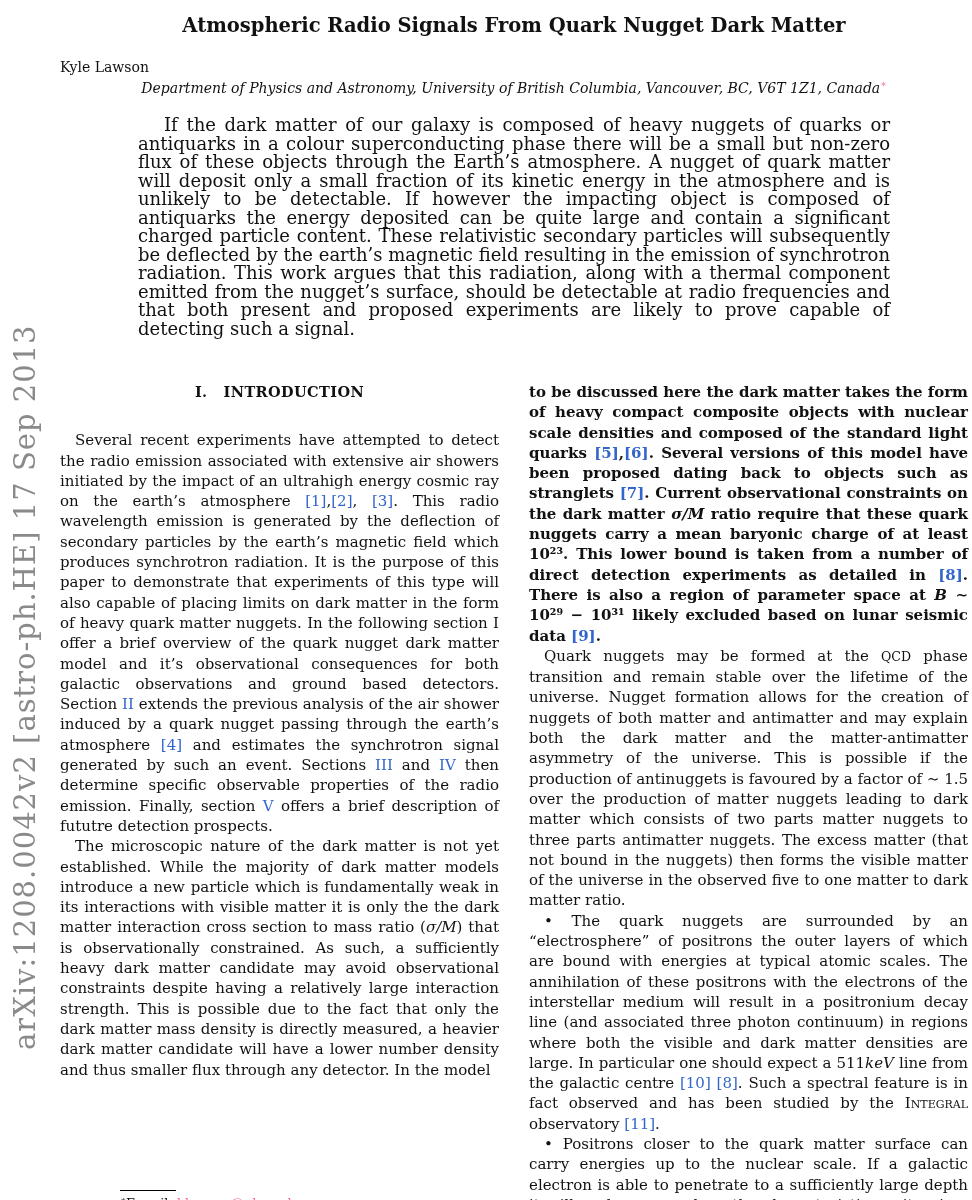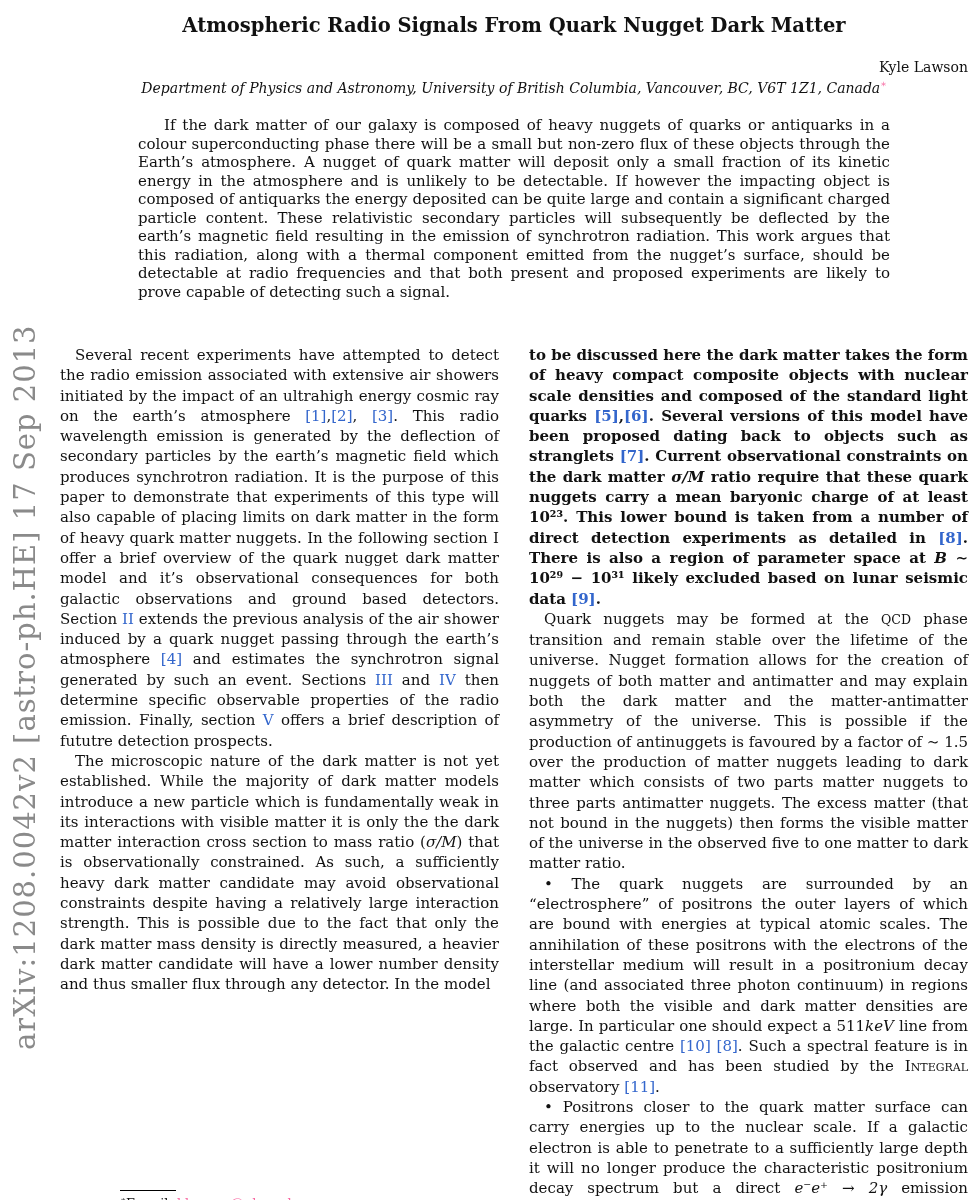--- a/index.html
+++ b/index.html
@@ -14,27 +14,27 @@
   .arxiv-stamp {
     position: absolute; top: 1050px; left: 8px;
     transform-origin: 0 0; transform: rotate(-90deg);
     font-size: 29px; letter-spacing: 1px; white-space: nowrap;
     color: var(--stamp-gray, #8a8a8a);
   }
 
   .content { position: absolute; left: 60px; top: 12px; width: 908px; height: 1200px; padding-top: 2px; }
 
   .title  { text-align: center; font-weight: bold; font-size: 19.5px; margin: 0 0 22px 0; }
-  .author { text-align: right; font-size: 14px; margin: 0 0 5px 0; }
+  .author { text-align: left; font-size: 14px; margin: 0 0 5px 0; }
   .affiliation { text-align: center; font-size: 14px; font-style: italic; margin: 0 0 20px 0; }
 
   .sup { vertical-align: super; font-size: 0.68em; line-height: 0; }
 
   .abstract {
-    padding: 0 78px; font-size: 15px; line-height: 18.5px;
+    padding: 0 78px; font-size: 18px; line-height: 18.5px;
     text-align: justify; text-indent: 26px;
   }
 
   .columns { display: flex; gap: 30px; margin-top: 44px; }
   .col { width: 439px; font-size: 15px; line-height: 20.3px; text-align: justify; }
 
   .para { margin: 0; text-indent: 15px; }
   .para.noindent { text-indent: 0; font-weight: bold; }
 
   .section-heading, .subsection-heading {
@@ -67,20 +67,21 @@
 
     <div class="author">Kyle Lawson</div>
 
     <div class="affiliation"><span>Department of Physics and Astronomy, University of British Columbia, Vancouver, BC, V6T 1Z1, Canada</span><span class="url sup">∗</span></div>
 
     <div class="abstract">If the dark matter of our galaxy is composed of heavy nuggets of quarks or antiquarks in a colour superconducting phase there will be a small but non-zero flux of these objects through the Earth’s atmosphere. A nugget of quark matter will deposit only a small fraction of its kinetic energy in the atmosphere and is unlikely to be detectable. If however the impacting object is composed of antiquarks the energy deposited can be quite large and contain a significant charged particle content. These relativistic secondary particles will subsequently be deflected by the earth’s magnetic field resulting in the emission of synchrotron radiation. This work argues that this radiation, along with a thermal component emitted from the nugget’s surface, should be detectable at radio frequencies and that both present and proposed experiments are likely to prove capable of detecting such a signal.</div>
 
     <div class="columns">
 
       <div class="col">
+        <h2 class="section-heading"><span class="heading-num">I.</span><span>INTRODUCTION</span></h2>
 
         <p class="para"><span>Several recent experiments have attempted to detect the radio emission associated with extensive air showers initiated by the impact of an ultrahigh energy cosmic ray on the earth’s atmosphere </span><span class="cite">[1]</span><span>,</span><span class="cite">[2]</span><span>, </span><span class="cite">[3]</span><span>. This radio wavelength emission is generated by the deflection of secondary particles by the earth’s magnetic field which produces synchrotron radiation. It is the purpose of this paper to demonstrate that experiments of this type will also capable of placing limits on dark matter in the form of heavy quark matter nuggets. In the following section I offer a brief overview of the quark nugget dark matter model and it’s observational consequences for both galactic observations and ground based detectors. Section </span><span class="cite">II</span><span> extends the previous analysis of the air shower induced by a quark nugget passing through the earth’s atmosphere </span><span class="cite">[4]</span><span> and estimates the synchrotron signal generated by such an event. Sections </span><span class="cite">III</span><span> and </span><span class="cite">IV</span><span> then determine specific observable properties of the radio emission. Finally, section </span><span class="cite">V</span><span> offers a brief description of fututre detection prospects.</span></p>
 
 
         <p class="para"><span>The microscopic nature of the dark matter is not yet established. While the majority of dark matter models introduce a new particle which is fundamentally weak in its interactions with visible matter it is only the the dark matter interaction cross section to mass ratio (</span><span class="math">σ/M</span><span>) that is observationally constrained. As such, a sufficiently heavy dark matter candidate may avoid observational constraints despite having a relatively large interaction strength. This is possible due to the fact that only the dark matter mass density is directly measured, a heavier dark matter candidate will have a lower number density and thus smaller flux through any detector. In the model</span></p>
       </div>
 
       <div class="col">
         <p class="para noindent"><span>to be discussed here the dark matter takes the form of heavy compact composite objects with nuclear scale densities and composed of the standard light quarks </span><span class="cite">[5]</span><span>,</span><span class="cite">[6]</span><span>. Several versions of this model have been proposed dating back to objects such as stranglets </span><span class="cite">[7]</span><span>. Current observational constraints on the dark matter </span><span class="math">σ/M</span><span> ratio require that these quark nuggets carry a mean baryonic charge of at least 10²³. This lower bound is taken from a number of direct detection experiments as detailed in </span><span class="cite">[8]</span><span>. There is also a region of parameter space at </span><span class="math">B</span><span> ∼ 10²⁹ − 10³¹ likely excluded based on lunar seismic data </span><span class="cite">[9]</span><span>.</span></p>
         <p class="para"><span>Quark nuggets may be formed at the </span><span class="caps">QCD</span><span> phase transition and remain stable over the lifetime of the universe. Nugget formation allows for the creation of nuggets of both matter and antimatter and may explain both the dark matter and the matter-antimatter asymmetry of the universe. This is possible if the production of antinuggets is favoured by a factor of ∼ 1.5 over the production of matter nuggets leading to dark matter which consists of two parts matter nuggets to three parts antimatter nuggets. The excess matter (that not bound in the nuggets) then forms the visible matter of the universe in the observed five to one matter to dark matter ratio.</span></p>

